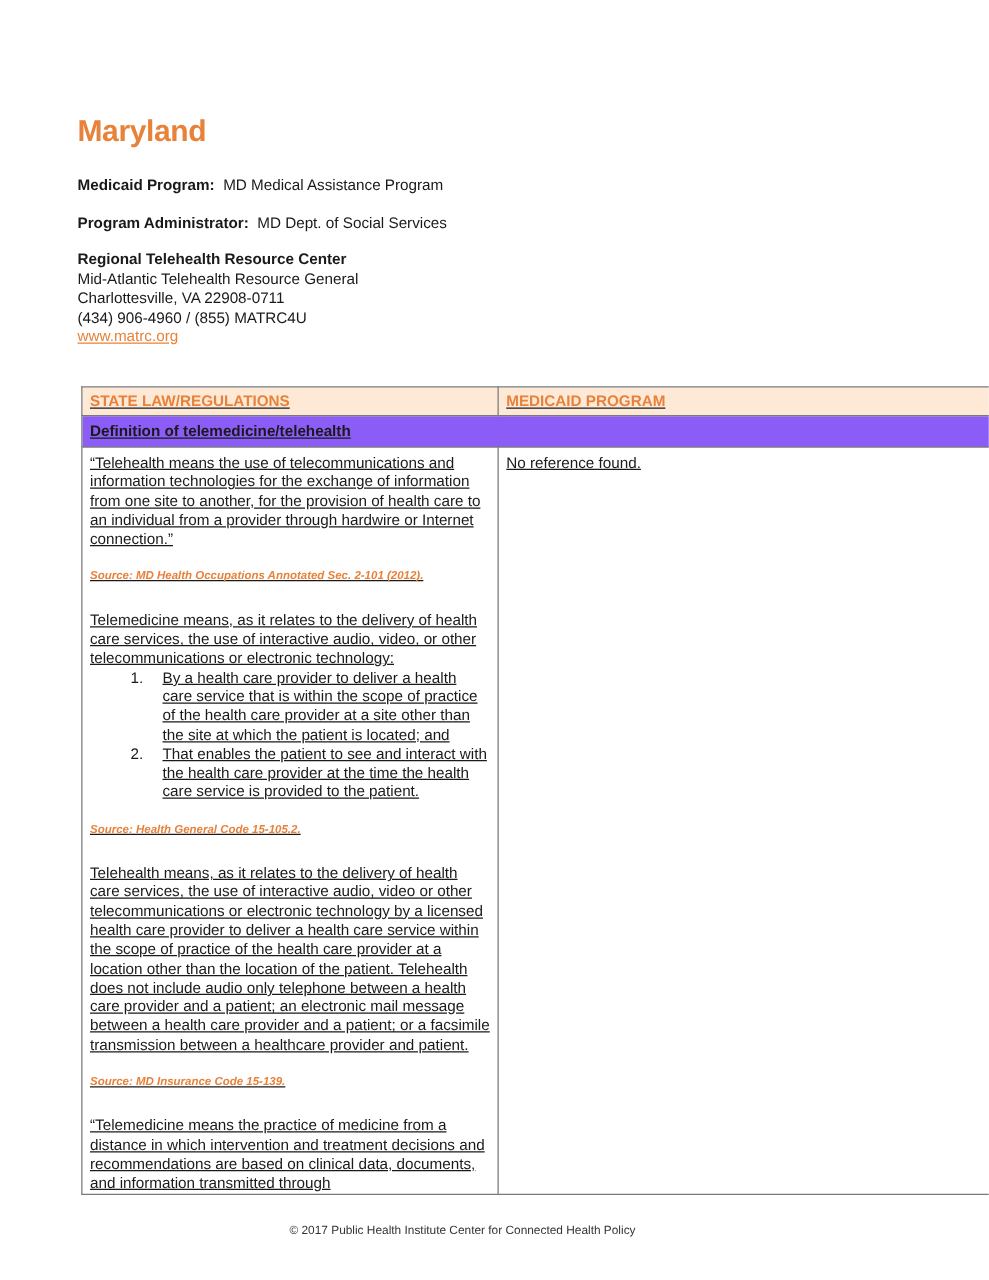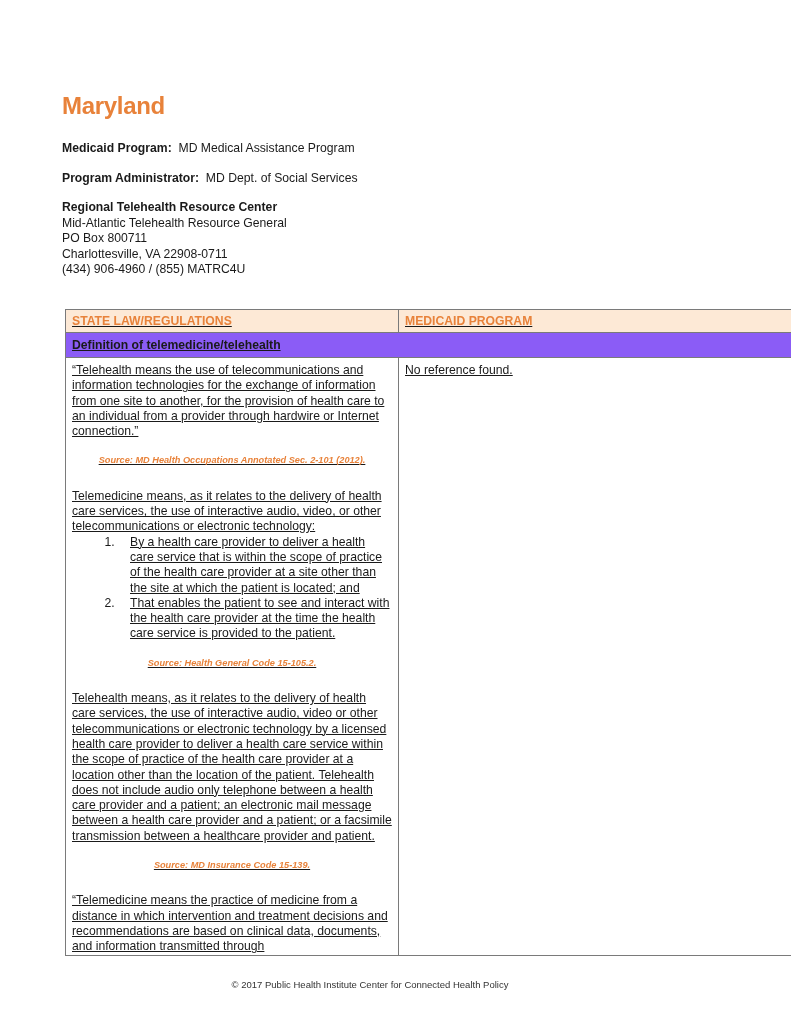--- a/index.html
+++ b/index.html
@@ -12,21 +12,21 @@
   .trc .trc-title { font-weight: bold; }
   .trc .link { color: #e8823a; text-decoration: underline; }
   table.law { position: absolute; left: 65px; top: 309px; width: 780px; border-collapse: collapse; font-size: 12.2px; text-decoration: underline; }
   table.law td, table.law th { border: 1px solid #7a7a7a; vertical-align: top; }
   .hdr th { background: #fde9d6; color: #e8823a; font-weight: bold; text-align: left; padding: 4px 6px 4px 6px; height: 14px; font-size: 12.2px; }
   .col-left { width: 320px; }
   .section td { background: #8b5cf6; font-weight: bold; padding: 5px 6px; height: 14px; }
   .body-left { padding: 5px 6px 0 6px; line-height: 15.3px; height: 574px; overflow: hidden; }
   .body-right { padding: 5px 6px; line-height: 15.3px; margin-left: 16px; }
   .para { margin: 0; }
-  .source { color: #e8823a; font-style: italic; font-weight: bold; font-size: 9.2px; margin: 14px 0 20px 0; text-align: center; }
+  .source { color: #e8823a; font-style: italic; font-weight: bold; font-size: 9.2px; margin: 14px 0 20px 0; }
   ol.items { margin: 0; padding-left: 46px; }
   ol.items li { padding-left: 12px; }
   .footer { position: absolute; top: 979px; left: 0; width: 740px; text-align: center; font-size: 9.5px; color: #333; }
 </style>
 </head>
 <body>
 
 <div class="state-title">Maryland</div>
 
 <div class="info-line" style="top:141px;">
@@ -35,23 +35,23 @@
 </div>
 
 <div class="info-line" style="top:171px;">
   <b>Program Administrator:</b>&nbsp;
   <span>MD Dept. of Social Services</span>
 </div>
 
 <div class="trc">
   <div class="trc-title">Regional Telehealth Resource Center</div>
   <div>Mid-Atlantic Telehealth Resource General</div>
-  <div>PO Box 800711</div>
   <div>Charlottesville, VA 22908-0711</div>
   <div>(434) 906-4960 / (855) MATRC4U</div>
+  <div class="link">www.matrc.org</div>
 </div>
 
 <table class="law">
   <tbody>
       <tr class="hdr">
     <th class="col-left">STATE LAW/REGULATIONS</th>
     <th>MEDICAID PROGRAM</th>
   </tr>
   <tr class="section">
     <td colspan="2">Definition of telemedicine/telehealth</td>

